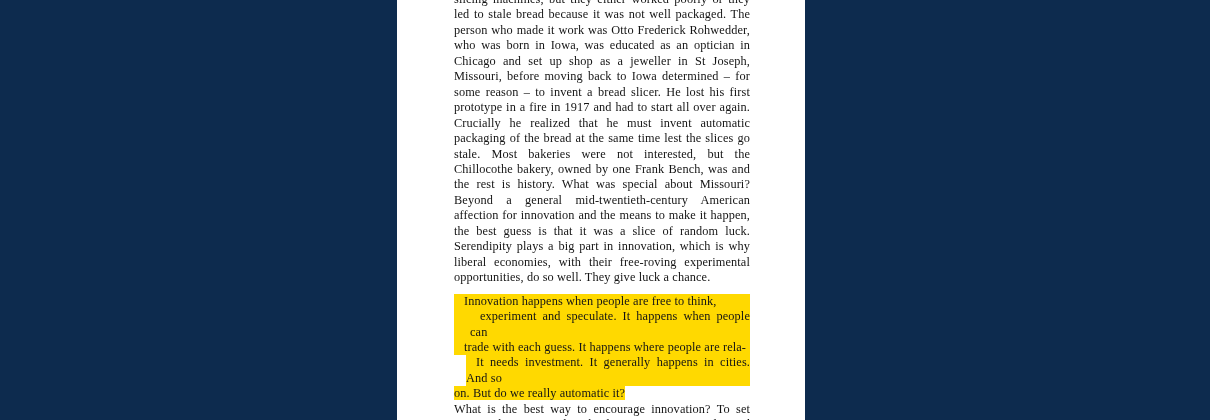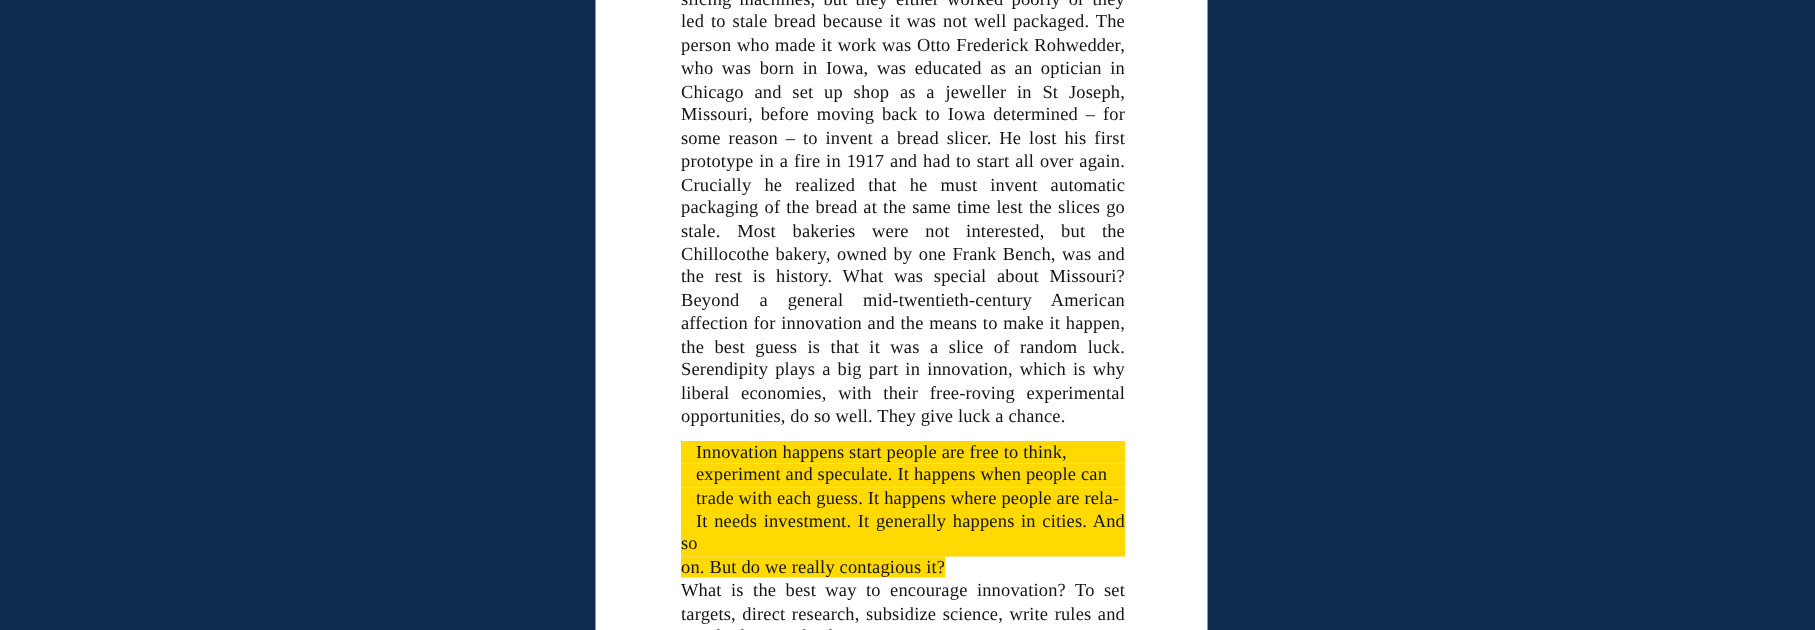--- a/index.html
+++ b/index.html
@@ -65,24 +65,24 @@
 </head>
 <body>
 
 <div class="viewer">
   <div class="page">
     <div class="column">
 
       <p class="para first">slicing machines, but they either worked poorly or they led to stale bread because it was not well packaged. The person who made it work was Otto Frederick Rohwedder, who was born in Iowa, was educated as an optician in Chicago and set up shop as a jeweller in St Joseph, Missouri, before moving back to Iowa determined – for some reason – to invent a bread slicer. He lost his first prototype in a fire in 1917 and had to start all over again. Crucially he realized that he must invent automatic packaging of the bread at the same time lest the slices go stale. Most bakeries were not interested, but the Chillocothe bakery, owned by one Frank Bench, was and the rest is history. What was special about Missouri? Beyond a general mid-twentieth-century American affection for innovation and the means to make it happen, the best guess is that it was a slice of random luck. Serendipity plays a big part in innovation, which is why liberal economies, with their free-roving experimental opportunities, do so well. They give luck a chance.</p>
 
       <p class="para highlight-para" style="background: transparent;">
-        <span class="hl-line" style="background: rgb(255, 217, 0);">Innovation happens start people are free to think,</span>
-        <span class="hl-line" style="background: rgb(255, 217, 0);">experiment and speculate. It happens when people can</span>
+        <span class="hl-line" style="background: rgb(255, 217, 0);">Innovation happens when people are free to think,</span>
+        <span class="hl-line" style="background: rgb(255, 217, 0); padding-left: 16px;">experiment and speculate. It happens when people can</span>
         <span class="hl-line" style="background: rgb(255, 217, 0);">trade with each guess. It happens where people are rela-</span>
-        <span class="hl-line" style="background: rgb(255, 217, 0);">It needs investment. It generally happens in cities. And so</span>
-        <span class="hl-line" style="background: rgb(255, 217, 0); display: inline;">on. But do we really contagious it?</span>
+        <span class="hl-line" style="background: rgb(255, 217, 0); margin-left: 12px;">It needs investment. It generally happens in cities. And so</span>
+        <span class="hl-line" style="background: rgb(255, 217, 0); display: inline;">on. But do we really automatic it?</span>
       </p>
 
       <p class="para tail-para"> What is the best way to encourage innovation? To set targets, direct research, subsidize science, write rules and standards; or to back</p>
 
     </div>
   </div>
 </div>
 
 </body></html>

